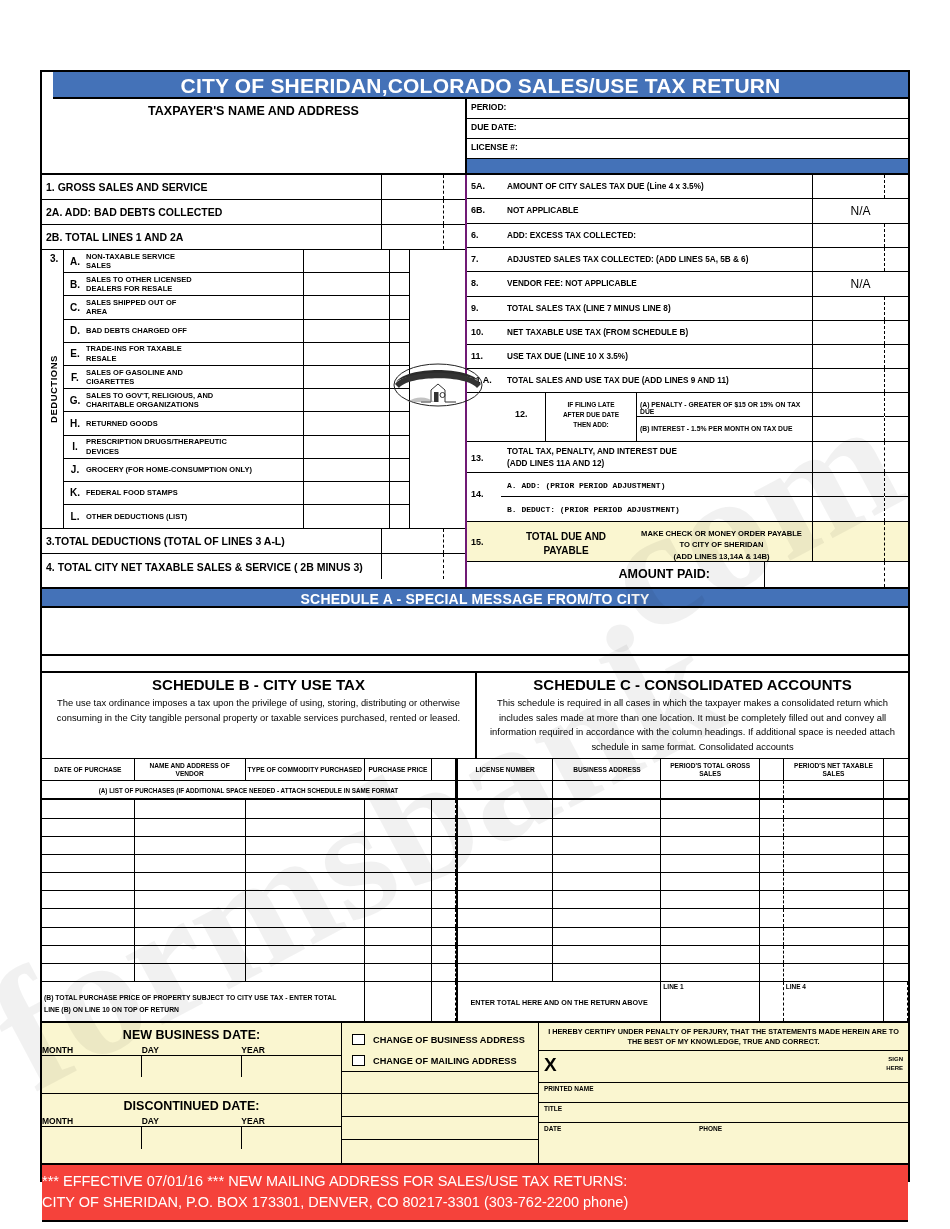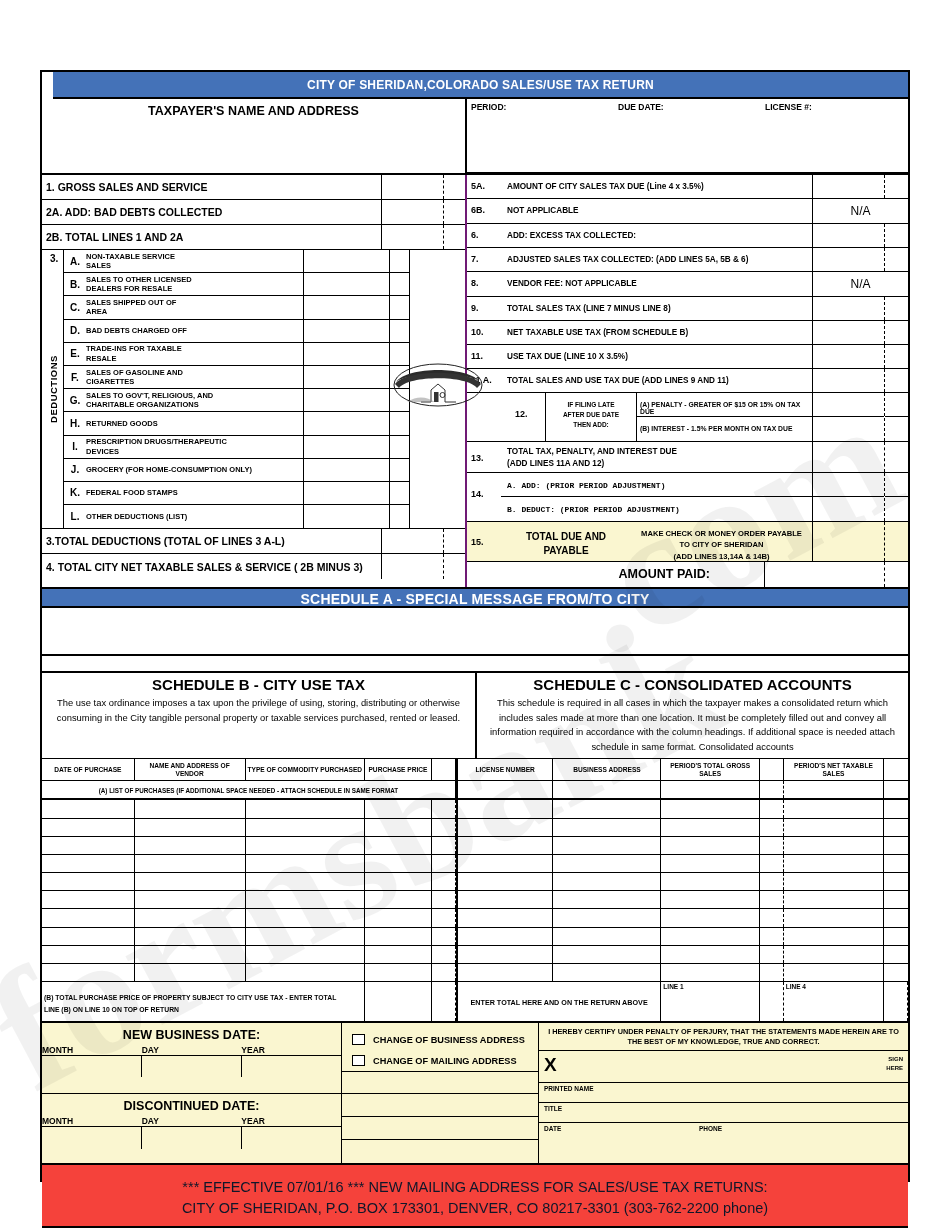--- a/index.html
+++ b/index.html
@@ -42,31 +42,31 @@
     border:2px solid #000;
     background:transparent;
     z-index:2;
   }
   .band{
     background:#4472b8; color:#fff;
     text-align:center; font-weight:bold;
     letter-spacing:.2px;
   }
   #titleband{
-    height:27px; line-height:27px; font-size:12px;
+    height:27px; line-height:27px; font-size:21px;
     border-bottom:2px solid #000;
     margin-left:11px;
   }
   #idblock{ display:flex; border-bottom:2px solid #000; height:76px;}
   #idLeft{
     width:425px; border-right:2px solid #000;
     font-size:12.5px; font-weight:bold; text-align:center;
     padding-top:5px;
   }
-  #idRight{ flex:1; display:flex; flex-direction:row;border-radius:17px; }
+  #idRight{ flex:1; display:flex; flex-direction:column;border-radius:17px; }
   .idline{
     flex:1; border-bottom:1px solid #000;
     font-size:8.5px; font-weight:bold; padding:3px 0 0 4px;
   }
   #idRight .idband{ height:14px; background:#4472b8; }
   
   #body{ display:flex; }
   #colL{ width:425px; border-right:2px solid #701a75; }
   #colR{ flex:1; }
 
@@ -228,22 +228,22 @@
   .signRow{ display:flex; height:32px; border-top:1.5px solid #000; position:relative;}
   .signX{ font-size:19px; font-weight:bold; padding:3px 0 0 5px;}
   .signHere{ position:absolute; right:5px; top:4px; font-size:6px; font-weight:bold;
              text-align:right; line-height:1.5;}
   .fieldRow{ height:20px; border-top:1.5px solid #000; font-size:6.5px;
              font-weight:bold; padding:2px 0 0 5px; position:relative;}
   .fieldRow .ph{ position:absolute; left:160px; top:2px; }
 
   
   #redbar{
-    background:#f5423b; color:#0f172a; text-align:center;
-    font-size:14.5px; padding:12px 0 7px; line-height:1.45;
+    background:#f5423b; color:#ffffff; text-align:left;
+    font-size:14.5px; padding:6px 0 7px; line-height:1.45;
     border-bottom:2px solid #000;
   }
 </style>
 </head>
 <body>
 
 <div id="watermark">
   <div class="wm-text">formsbank</div>
   <div class="wm-text2">.com</div>
 </div>

